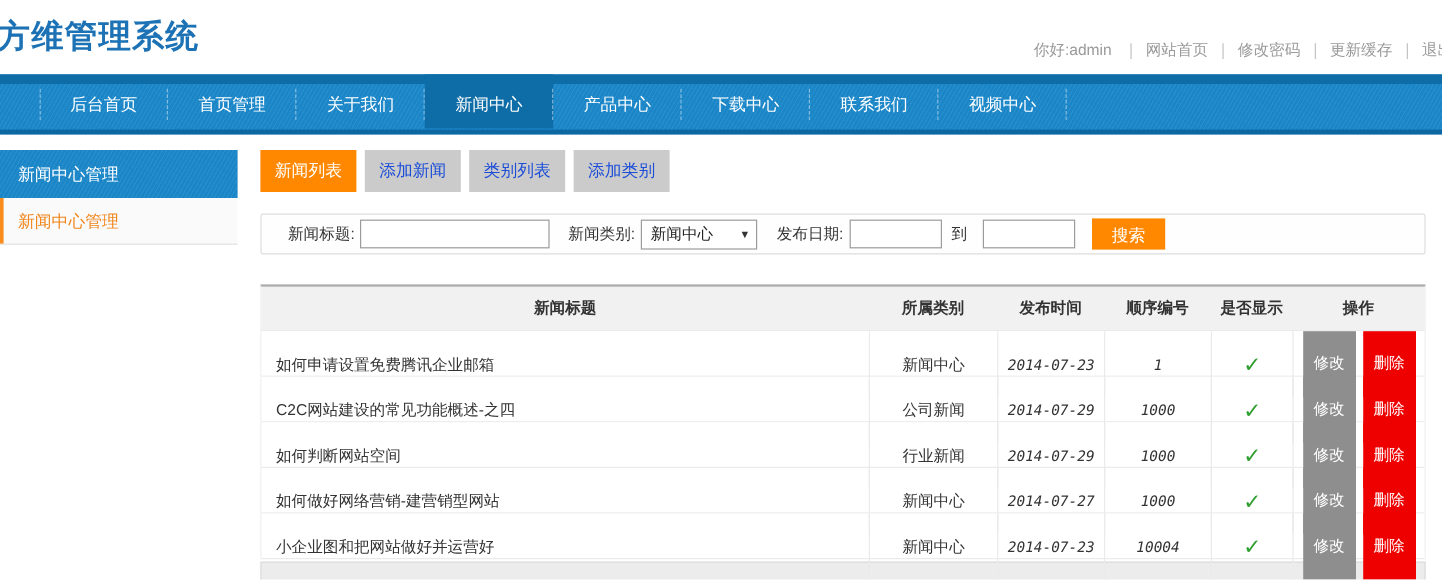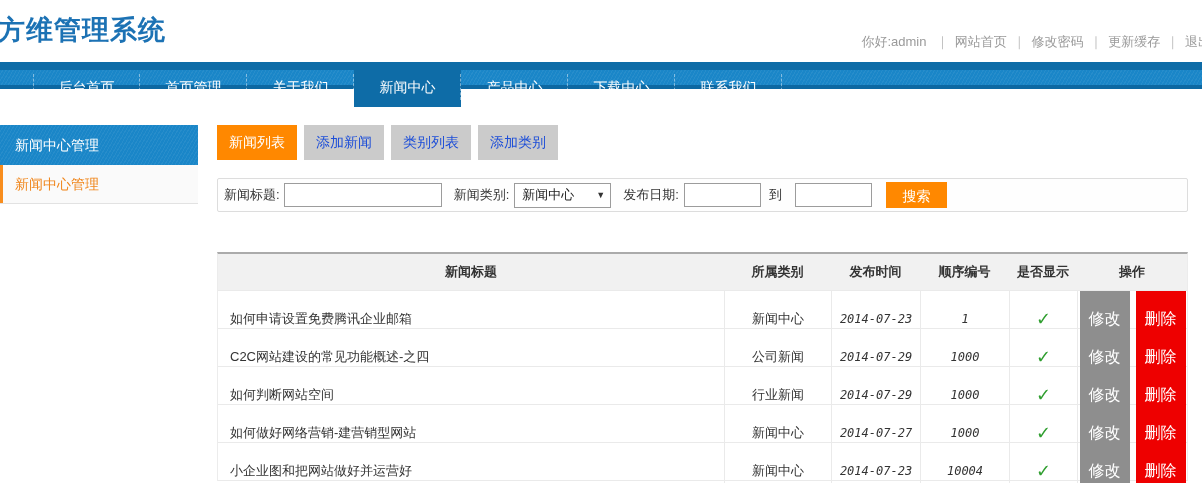--- a/index.html
+++ b/index.html
@@ -17,21 +17,21 @@
   }
   .user-links{
     position:absolute;right:-16px;top:33px;white-space:nowrap;
     font-size:13px;color:#9a9a9a;
   }
   .user-links span{vertical-align:middle;}
   .user-links .sep{color:#b5b5b5;margin:0 6px;}
   .user-links .lnk{cursor:pointer;}
   
   .nav{
-    position:absolute;top:62px;left:0;width:1202px;height:27px;
+    position:absolute;top:62px;left:0;width:1202px;height:50px;
     background-color:#1a86c8;
     background-image:repeating-linear-gradient(120deg,rgba(255,255,255,.06) 0 1px,transparent 1px 3px);
   }
   .nav::before{content:"";position:absolute;top:0;left:0;right:0;height:8px;background:#0e6ca7;z-index:0;}
   .nav::after{content:"";position:absolute;bottom:0;left:0;right:0;height:4px;background:#0d68a2;z-index:0;}
   .nav-items{position:absolute;top:0;left:33px;height:45px;display:flex;z-index:1;}
   .nav-item{
     position:relative;width:107px;height:45px;box-sizing:border-box;
     padding-top:9px;line-height:32px;text-align:center;
     color:#fff;font-size:14px;cursor:pointer;z-index:1;
@@ -69,21 +69,21 @@
     font-size:14px;background:#cbcbcb;color:#1d4ed8;cursor:pointer;
   }
   .tab.active{background:#ff8800;color:#fff;}
   
   .search-box{
     margin-top:18px;height:34px;box-sizing:border-box;
     border:1px solid #dddddd;background:#fefefe;border-radius:2px;
     display:flex;align-items:center;padding-left:6px;
     font-size:13px;color:#333;
   }
-  .search-box label{white-space:nowrap;}
+  .search-box label{white-space:nowrap;margin-left:16px;}
   .inp{
     box-sizing:border-box;height:24px;border:1px solid #9c9c9c;background:#fff;
     font-size:13px;padding:0 4px;font-family:inherit;
   }
   .inp-title{width:158px;margin-left:4px;}
   .lbl-cat{margin-left:12px;}
   .fake-select{
     box-sizing:border-box;width:97px;height:25px;margin-left:5px;
     border:1px solid #9c9c9c;background:#fff;cursor:pointer;
     display:flex;align-items:center;justify-content:space-between;
@@ -93,21 +93,21 @@
   .lbl-date{margin-left:12px;}
   .inp-date{width:77px;margin-left:5px;}
   .to-label{margin:0 8px;}
   .search-btn{
     margin-left:14px;width:61px;height:26px;border:none;cursor:pointer;
     background:#ff8800;color:#fff;font-size:14px;line-height:26px;text-align:center;
     font-family:inherit;
   }
   
   .news-table{
-    margin-top:40px;width:971px;box-sizing:border-box;
+    margin-top:25px;width:971px;box-sizing:border-box;
     border-top:2px solid #ababab;
     border-left:1px solid #ececec;border-right:1px solid #ececec;
     font-size:13px;color:#333;
   }
   .trow{
     display:grid;grid-template-columns:506px 107px 89px 89px 68px 1fr;
     align-items:center;border-bottom:1px solid #eaeaea;background:#fff;
   }
   .trow.thead{background:#f1f1f1;font-weight:bold;height:36px;}
   .trow.tbody-row{height:37px;}
@@ -115,21 +115,21 @@
     height:100%;display:flex;align-items:center;justify-content:center;
     box-sizing:border-box;text-align:center;
   }
   .tcell + .tcell{border-left:1px solid #eaeaea;}
   .thead .tcell{border-left:none;}
   .tcell.title-cell{justify-content:flex-start;padding-left:12px;text-align:left;}
   .thead .tcell.title-cell{justify-content:center;padding-left:0;}
   .mono{font-family:"DejaVu Sans Mono",monospace;font-size:12px;font-style:italic;}
   .check{color:#2f9e2f;font-size:18px;font-weight:bold;line-height:1;}
   .act-btn{
-    border:none;cursor:pointer;color:#fff;font-size:16px;font-family:Liberation Sans, sans-serif;
+    border:none;cursor:pointer;color:#fff;font-size:13px;font-family:Liberation Mono, monospace;
     padding:20px 9px;line-height:15px;
   }
   .act-edit{background:#8e8e8e;margin-right:6px;}
   .act-del{background:#ee0000;}
   
   .table-footer{
     margin-top:2px;height:18px;box-sizing:border-box;
     background:#ececec;border:1px solid #dcdcdc;
   }
 </style>
@@ -146,20 +146,21 @@
 
 <div class="nav">
   <div class="nav-items" id="nav-items">
       <div class="nav-item">后台首页</div>
       <div class="nav-item">首页管理</div>
       <div class="nav-item">关于我们</div>
       <div class="nav-item active">新闻中心</div>
       <div class="nav-item">产品中心</div>
       <div class="nav-item">下载中心</div>
       <div class="nav-item">联系我们</div>
+      <div class="nav-item">视频中心</div>
     </div>
 </div>
 
 <div class="sidebar">
   <div class="sidebar-header">新闻中心管理</div>
   <div id="sidebar-items">
       <div class="sidebar-item">新闻中心管理</div>
     </div>
 </div>
 

